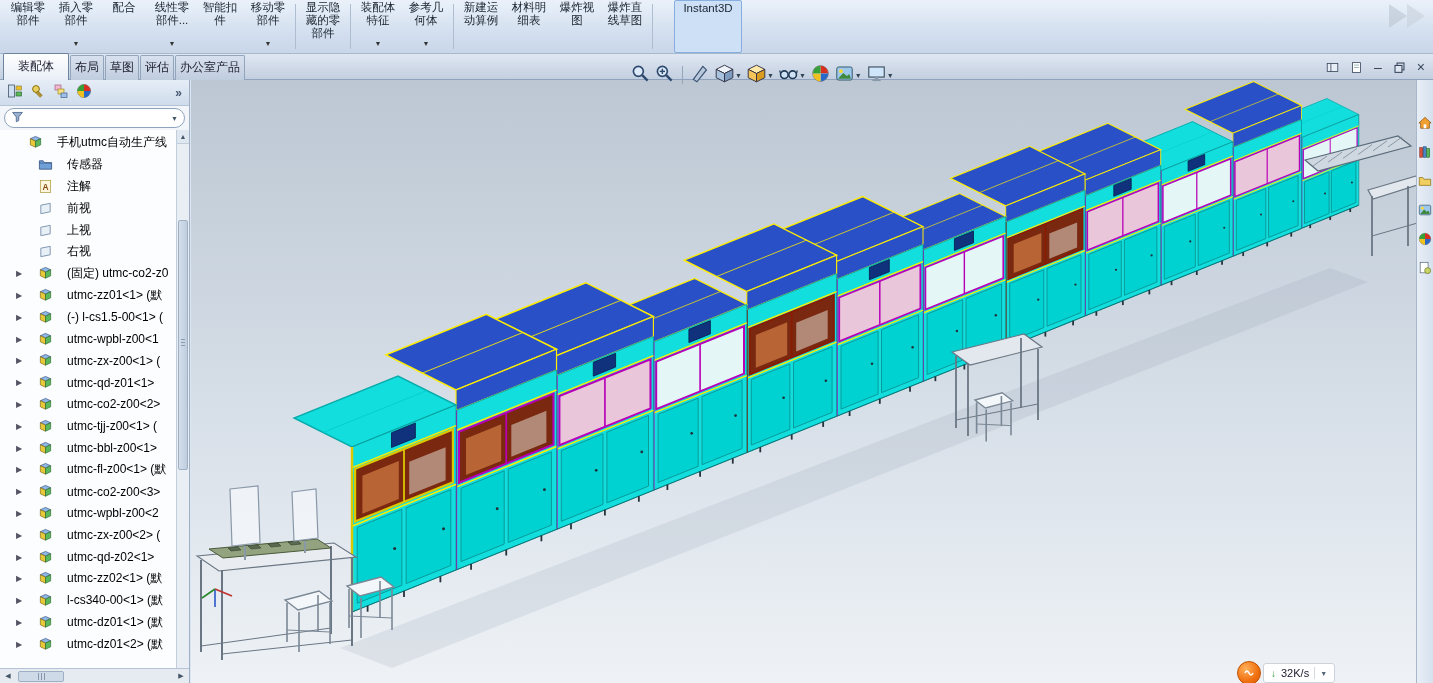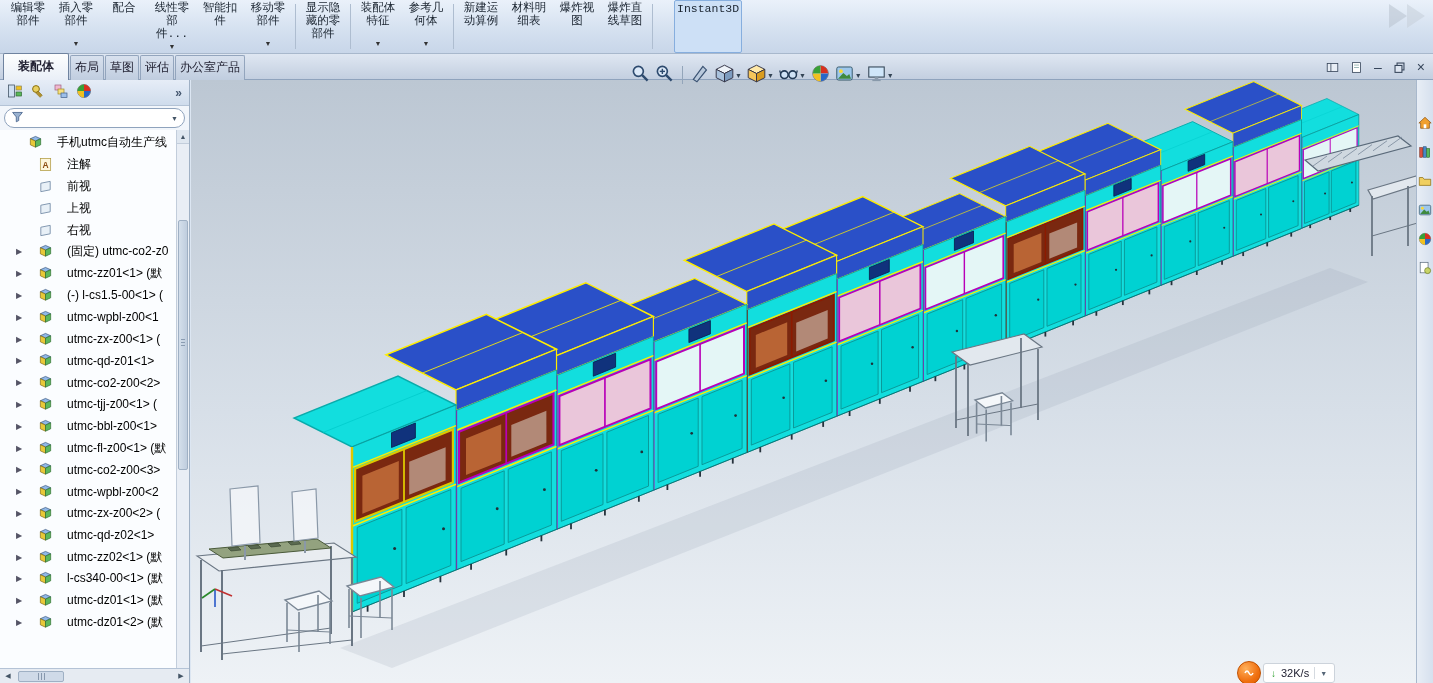--- a/index.html
+++ b/index.html
@@ -5,33 +5,33 @@
 *{box-sizing:border-box;margin:0;padding:0}
 html,body{width:1433px;height:683px;overflow:hidden;font-family:"Liberation Sans","DejaVu Sans",sans-serif;}
 #app{position:relative;width:1433px;height:683px;background:#dce6f2;}
 
 
 .cmdbar{position:absolute;left:0;top:0;width:1433px;height:54px;
  background:linear-gradient(#eaf1fa,#d5e1f0 55%,#c8d6e9);border-bottom:1px solid #a8b8cc;
  display:flex;align-items:stretch;padding:0 4px;}
 .cmdbtn{min-width:48px;padding:1px 2px 0;display:flex;flex-direction:column;align-items:center;
  font-size:11.5px;line-height:13px;text-align:center;color:#1a2430;cursor:default}
-.cmdbtn .lbl{width:40px;word-break:break-all;font-family:Liberation Mono, monospace;}
+.cmdbtn .lbl{width:40px;word-break:break-all;}
 .cmdbtn.wide .lbl{width:auto;white-space:nowrap}
 .cmdbtn .arw{margin-top:auto;font-size:7px;color:#333;padding-bottom:3px}
 .cmdbtn.active{background:#cde0f6;border:1px solid #86aede;border-radius:2px;margin-left:18px;min-width:68px}
 .cmdsep{width:1px;background:#aebdd0;margin:4px 3px;}
 
 
 .tabrow{position:absolute;left:0;top:54px;width:1433px;height:26px;
  background:linear-gradient(#dfe7f2,#c3cfe0);border-bottom:1px solid #8fa3bd;
  display:flex;align-items:flex-end;padding-left:3px;}
 .tab{padding:3px 4px 4px;font-size:12px;color:#223;border:1px solid #93a5bd;border-bottom:none;
  background:linear-gradient(#d8e1ee,#c0cddf);margin-right:1px;border-radius:2px 2px 0 0;position:relative;top:1px}
-.tab.active{background:linear-gradient(#fdfefe,#e9eff7);font-weight:bold;border-color:#6f839f;padding:4px 14px 5px;}
+.tab.active{background:linear-gradient(#fdfefe,#e9eff7);font-weight:normal;border-color:#6f839f;padding:4px 14px 5px;}
 
 
 .winctl{position:absolute;right:8px;top:60px;display:flex;gap:11px;align-items:center;z-index:40;color:#36455a;font-size:14px}
 .winctl .wbtn{display:flex;align-items:center;cursor:default;line-height:14px}
 .winctl svg{width:13px;height:13px}
 .swlogo{position:absolute;right:2px;top:0;width:46px;height:32px;opacity:.55;z-index:5}
 
 
 .headsup{position:absolute;left:630px;top:61px;height:28px;display:flex;align-items:center;gap:3px;z-index:30}
 .hud-btn{display:flex;align-items:center;padding:2px 1px;border-radius:3px}
@@ -614,20 +614,28 @@
     <span class="ti"><svg viewBox="0 0 16 16">
               <polygon points="8,1.5 13.5,4 8,6.5 2.5,4" fill="#8fb8e8" stroke="#2c4a74" stroke-width="0.7"></polygon>
               <polygon points="2.5,4 8,6.5 8,13 2.5,10.5" fill="#e8c838" stroke="#7a6410" stroke-width="0.7"></polygon>
               <polygon points="8,6.5 13.5,4 13.5,10.5 8,13" fill="#5cb85c" stroke="#2a6a2a" stroke-width="0.7"></polygon>
             </svg></span>
     <span class="tl">手机utmc自动生产线</span>
   </div>
         <div class="trow">
     <span class="exp hid">▶</span>
     <span class="ti"><svg viewBox="0 0 16 16">
+              <path d="M1.5 4 h4 l1.5 2 h7.5 v7 h-13 Z" fill="#6fa0d8" stroke="#2c4a74" stroke-width="0.8"></path>
+              <line x1="1.5" y1="6.5" x2="14.5" y2="6.5" stroke="#2c4a74" stroke-width="0.6"></line>
+            </svg></span>
+    <span class="tl">传感器</span>
+  </div>
+        <div class="trow">
+    <span class="exp hid">▶</span>
+    <span class="ti"><svg viewBox="0 0 16 16">
               <rect x="2.5" y="1.5" width="11" height="13" fill="#fdf6dc" stroke="#b09a40" stroke-width="0.8"></rect>
               <text x="8" y="11.5" font-size="9" text-anchor="middle" fill="#8a4a10" font-weight="bold">A</text>
             </svg></span>
     <span class="tl">注解</span>
   </div>
         <div class="trow">
     <span class="exp hid">▶</span>
     <span class="ti"><svg viewBox="0 0 16 16">
               <polygon points="3,4.5 13,2.5 13,11.5 3,13.5" fill="#dfe9f3" fill-opacity="0.7" stroke="#7d93ad" stroke-width="1"></polygon>
             </svg></span>

